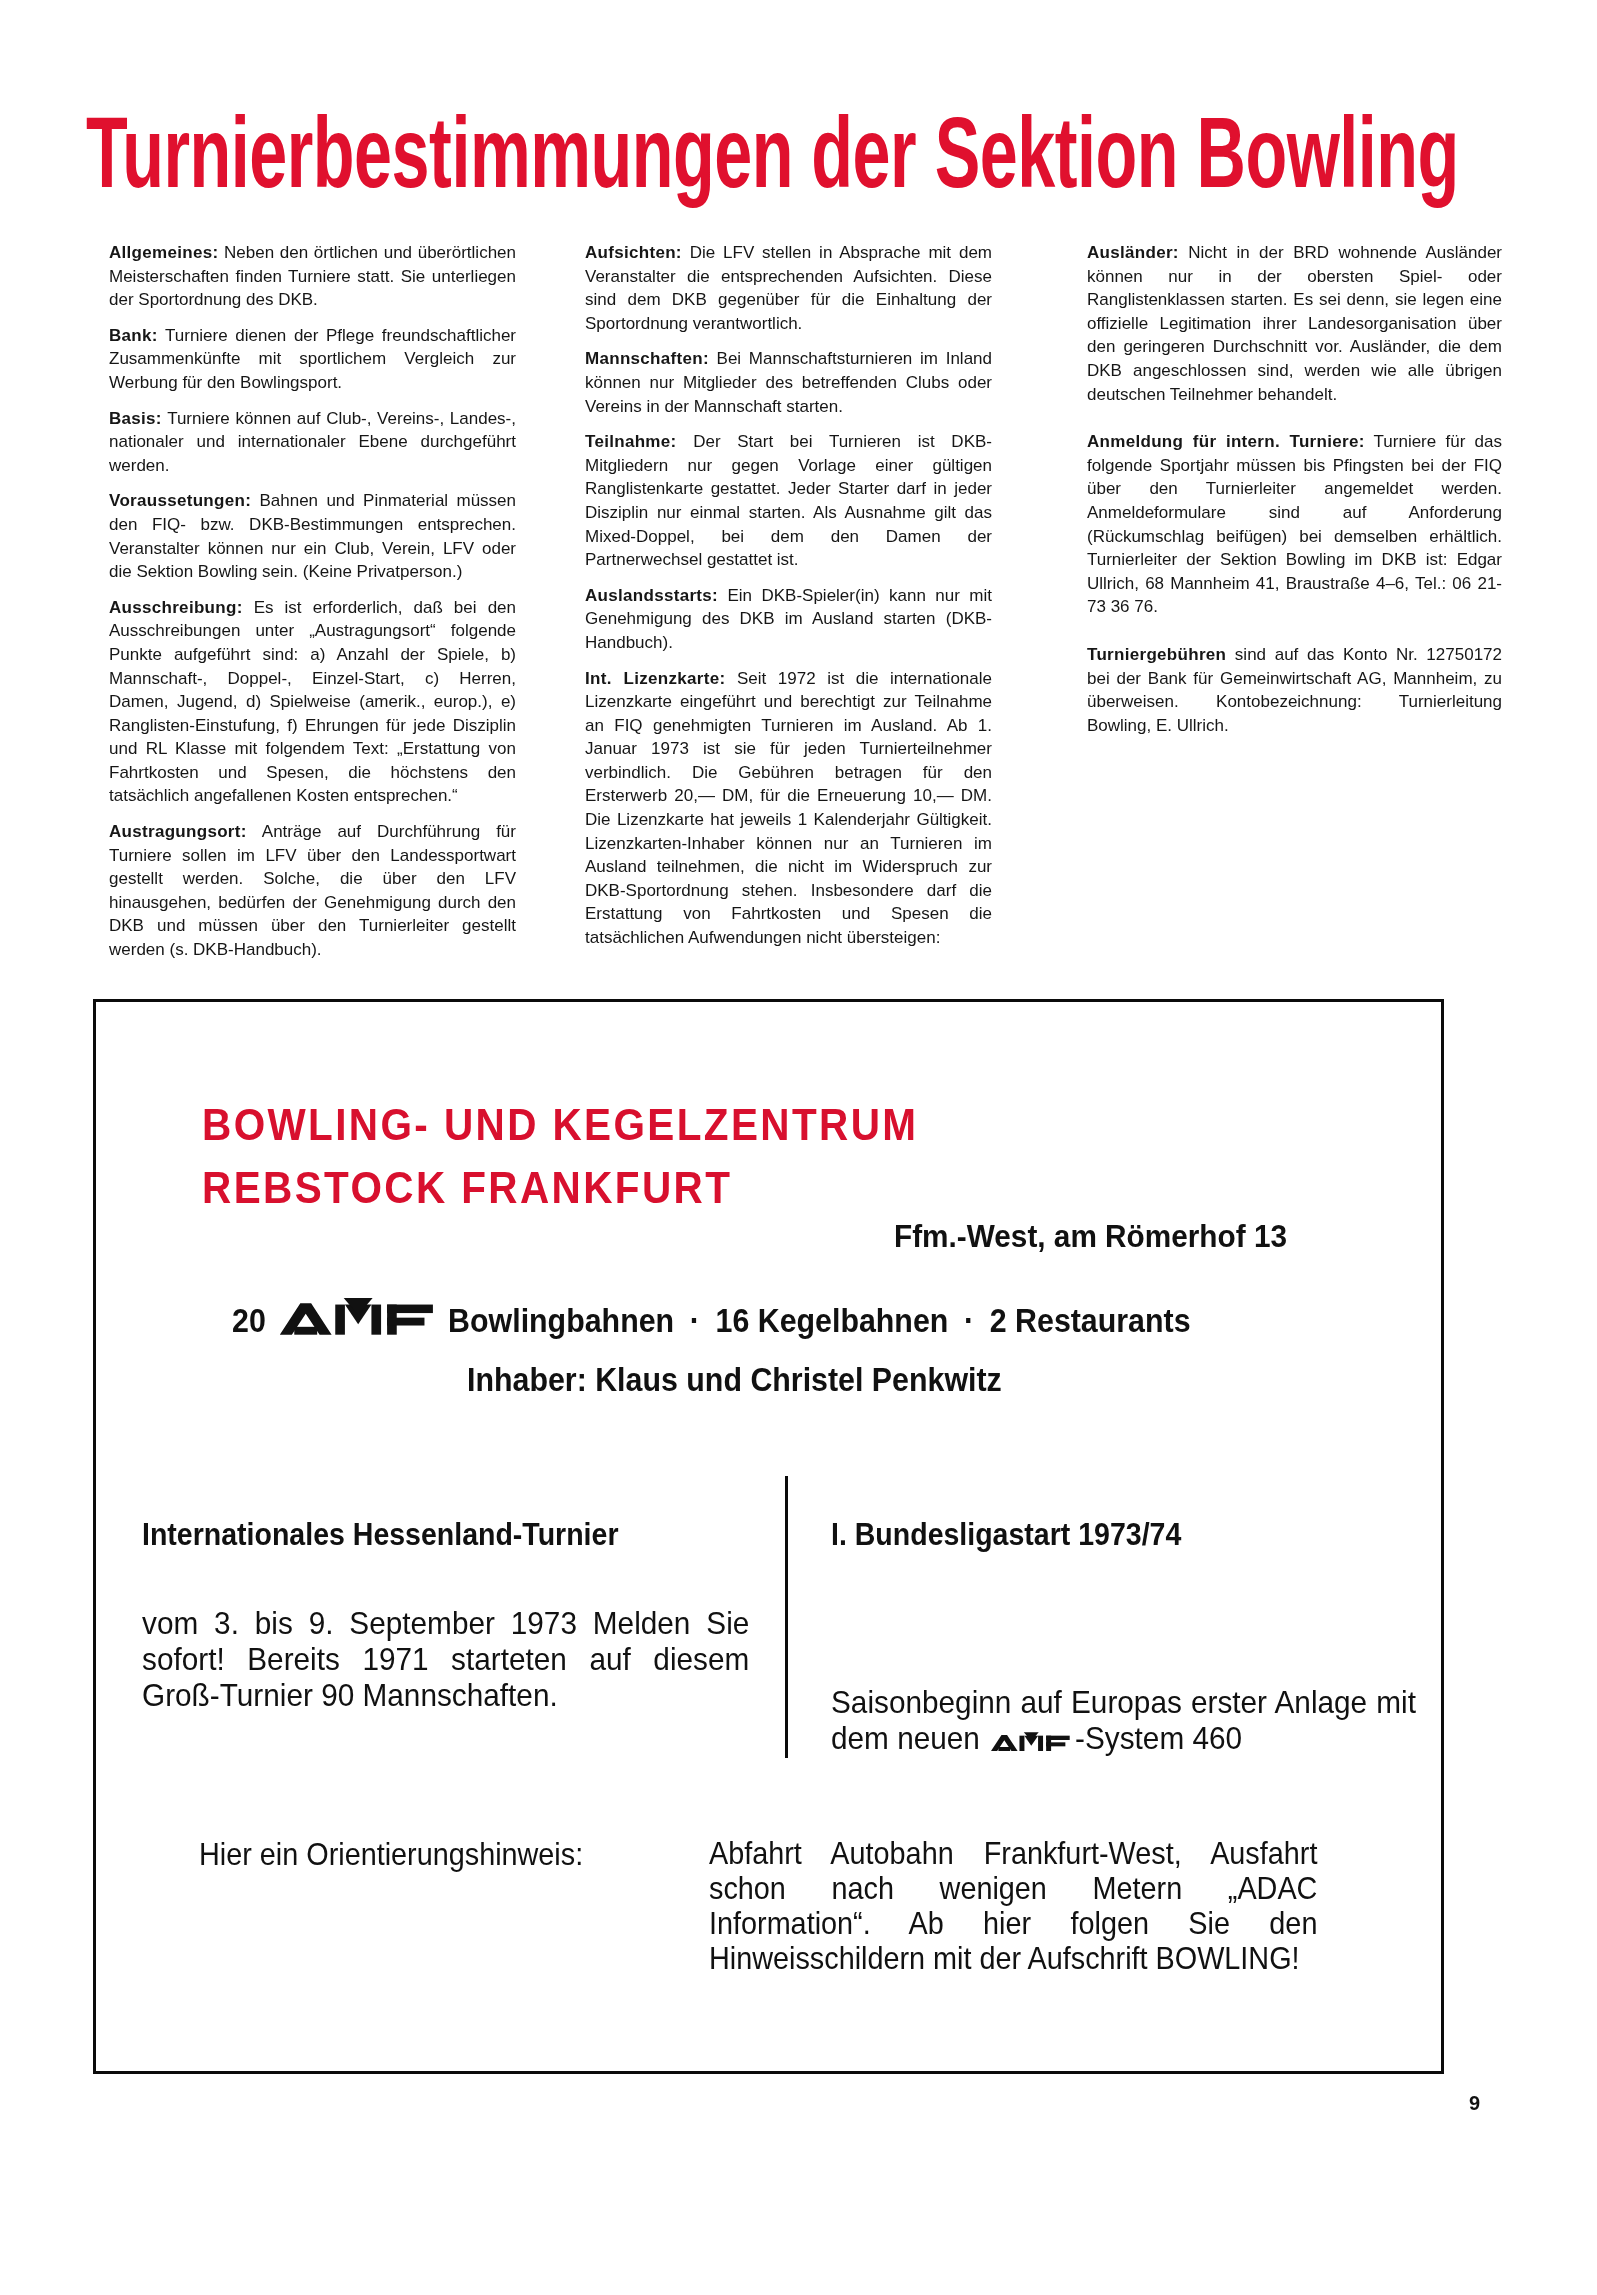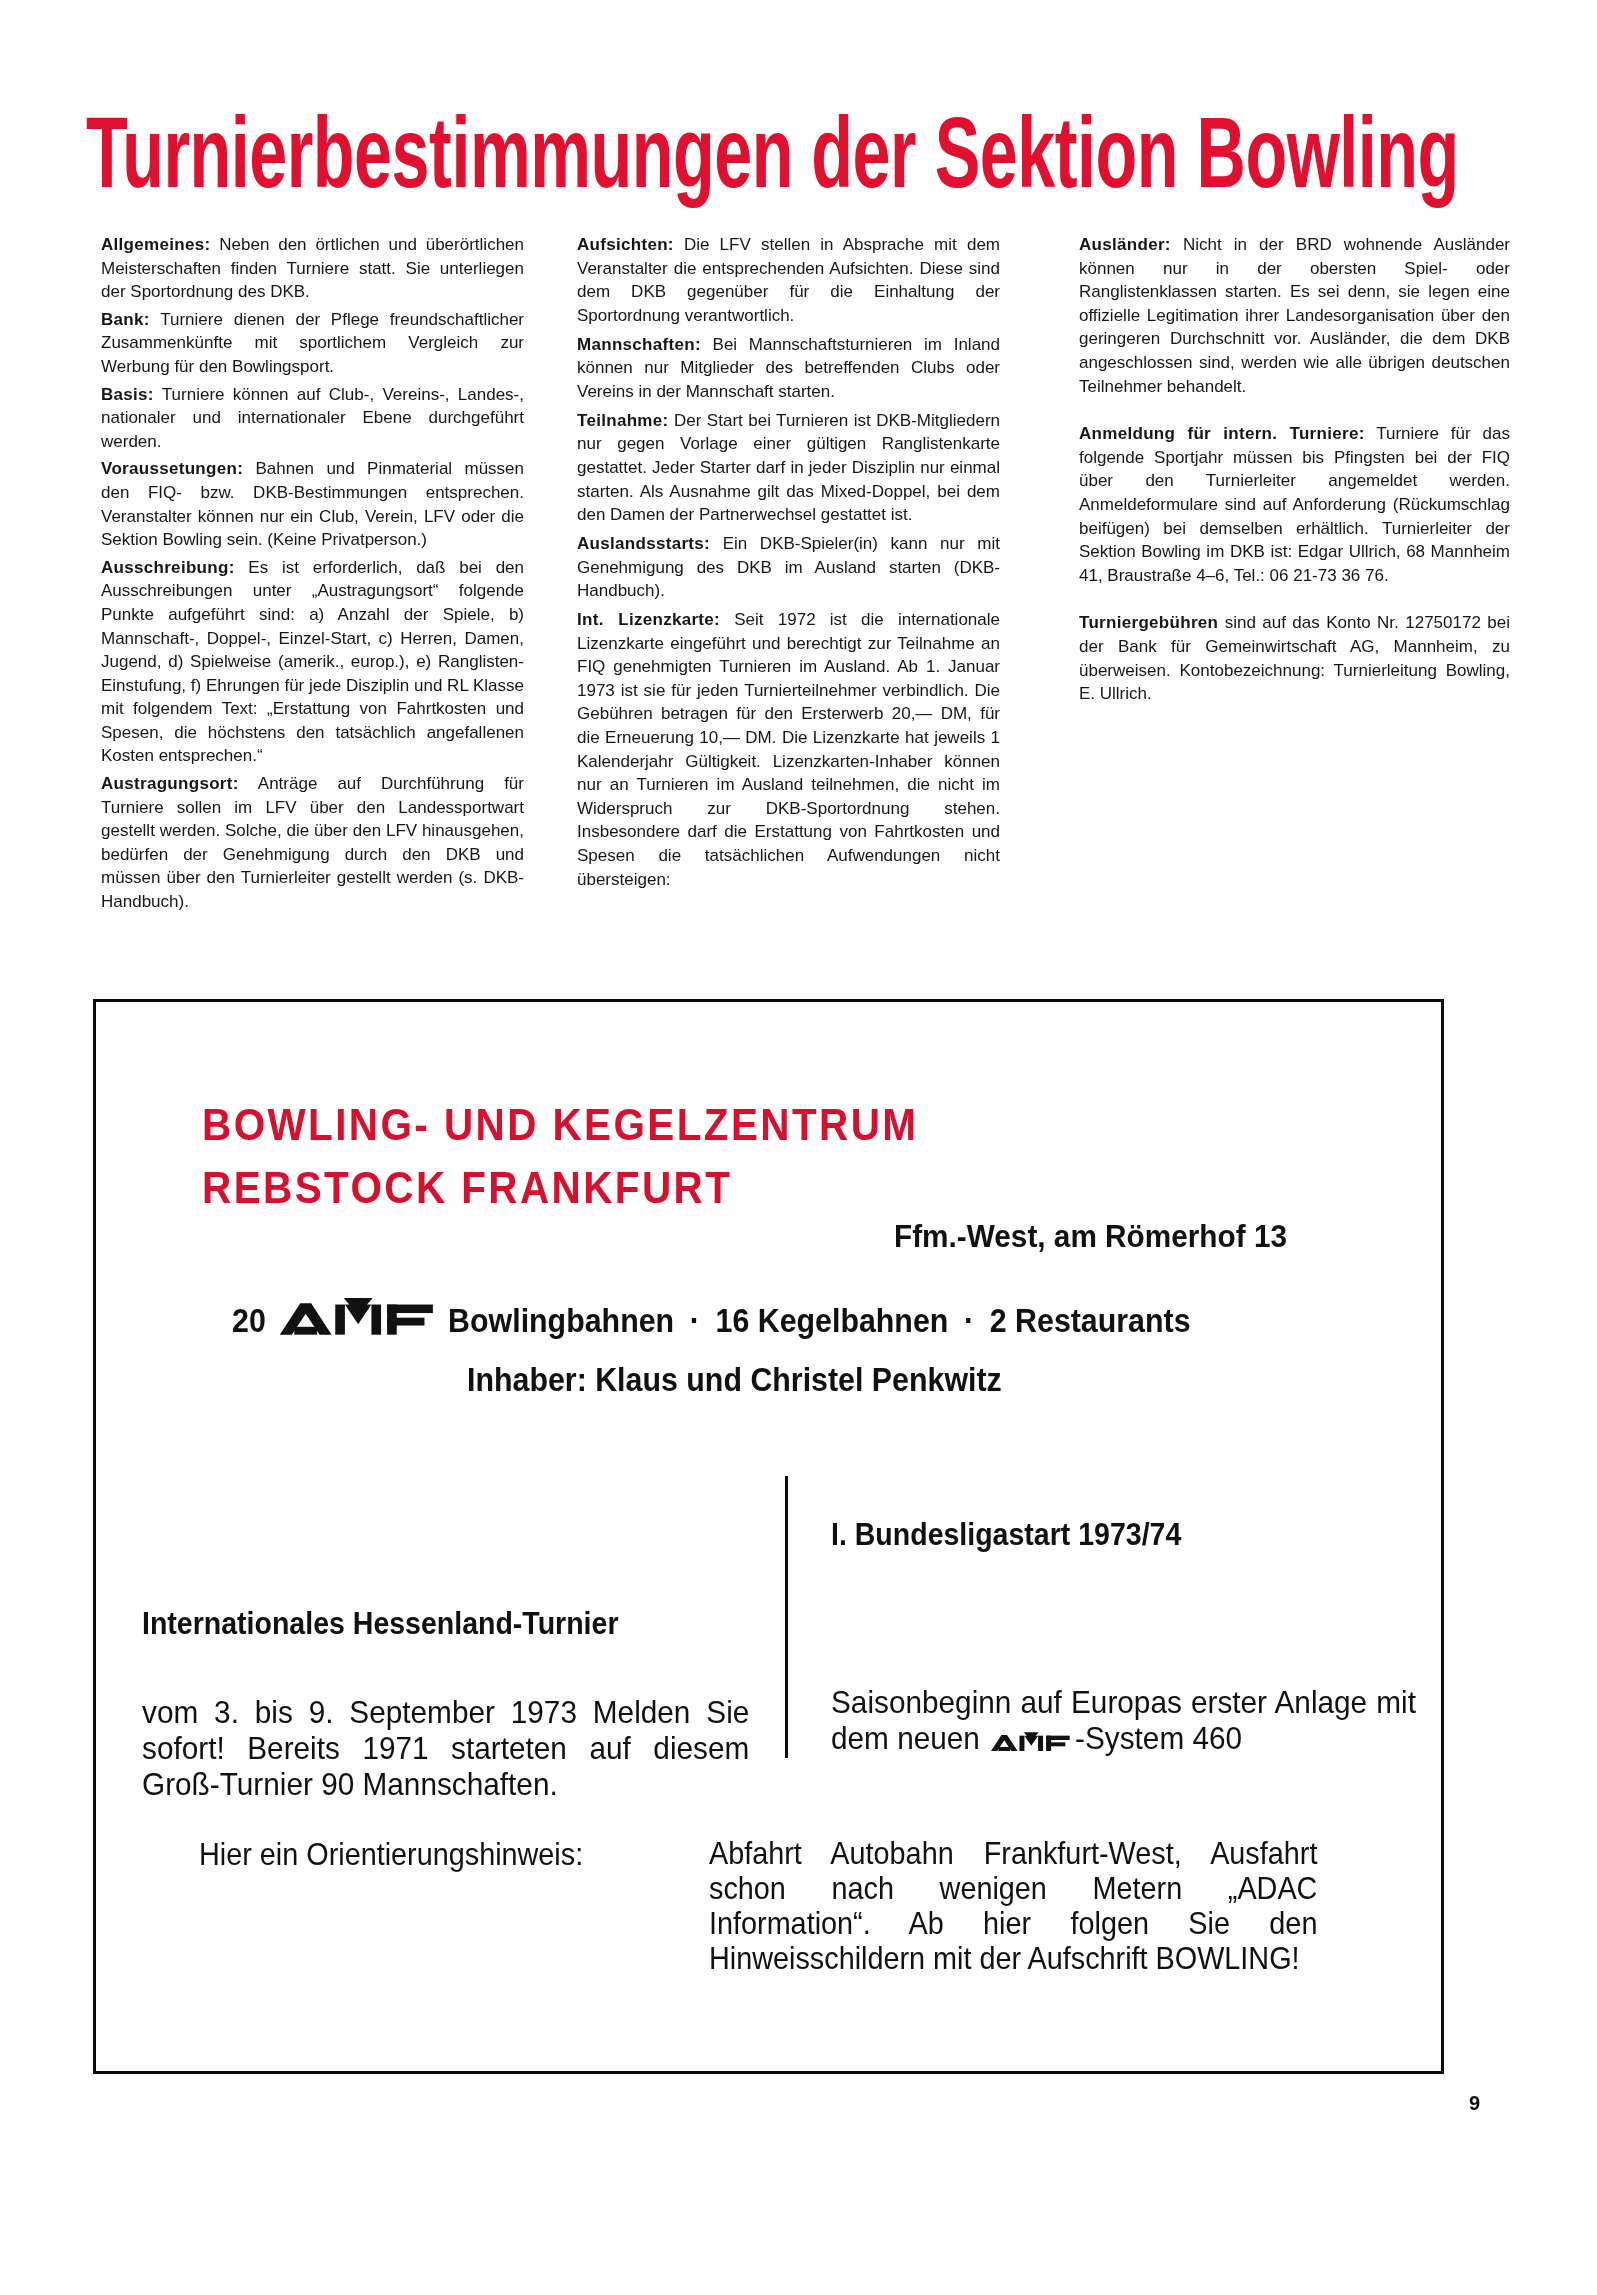--- a/index.html
+++ b/index.html
@@ -16,21 +16,21 @@
       letter-spacing: -0.7px;
     }
     .col {
       position: absolute; top: 229px; width: 431px;
       font-size: 17px; line-height: 23.6px; text-align: justify;
       font-family: "Liberation Sans", sans-serif; color: #161616;
     }
     .col1 { left: 97px; }
     .col2 { left: 573px; }
     .col3 { left: 1075px; width: 439px; }
-    .col p { margin: 4px; }
+    .col p { margin: 12px; }
     .col p.gap { margin-top: 5.3px; }
     .col p.biggap { margin-top: 24px; }
     .col b { font-weight: bold; letter-spacing: 0.3px; }
 
     .adbox {
       position: absolute; left: 93px; top: 999px; width: 1351px; height: 1075px;
       border: 3.3px solid #0b0b0b; box-sizing: border-box;
     }
     .red-head {
       position: absolute; left: 202px; color: #d8102e; font-weight: bold;
@@ -51,21 +51,21 @@
     }
     .facts .sep { margin: 0 17px; }
     .amf-logo { display: inline-block; margin: 0 14.6px; vertical-align: middle; }
     .owners {
       position: absolute; left: 467px; top: 1361px; font-size: 33px; font-weight: bold;
       white-space: nowrap; transform-origin: left top; transform: scaleX(0.92);
     }
     .divider {
       position: absolute; left: 785px; top: 1476px; width: 3.3px; height: 282px; background: #0b0b0b;
     }
-    .sub-left { position: absolute; left: 142px; top: 1606px; width: 616px; }
+    .sub-left { position: absolute; left: 142px; top: 1517px; width: 616px; }
     .sub-right { position: absolute; left: 831px; top: 1517px; width: 583px; }
     .sub-head {
       font-size: 31px; font-weight: bold; white-space: nowrap;
       transform-origin: left top; transform: scaleX(0.92); margin: 0;
     }
     .sub-body {
       font-size: 32px; line-height: 36px; margin: 0; text-align: justify;
       transform-origin: left top; transform: scaleX(0.93); width: 662px;
     }
     .sub-left .sub-body { margin-top: 52px; width: 653px; }

